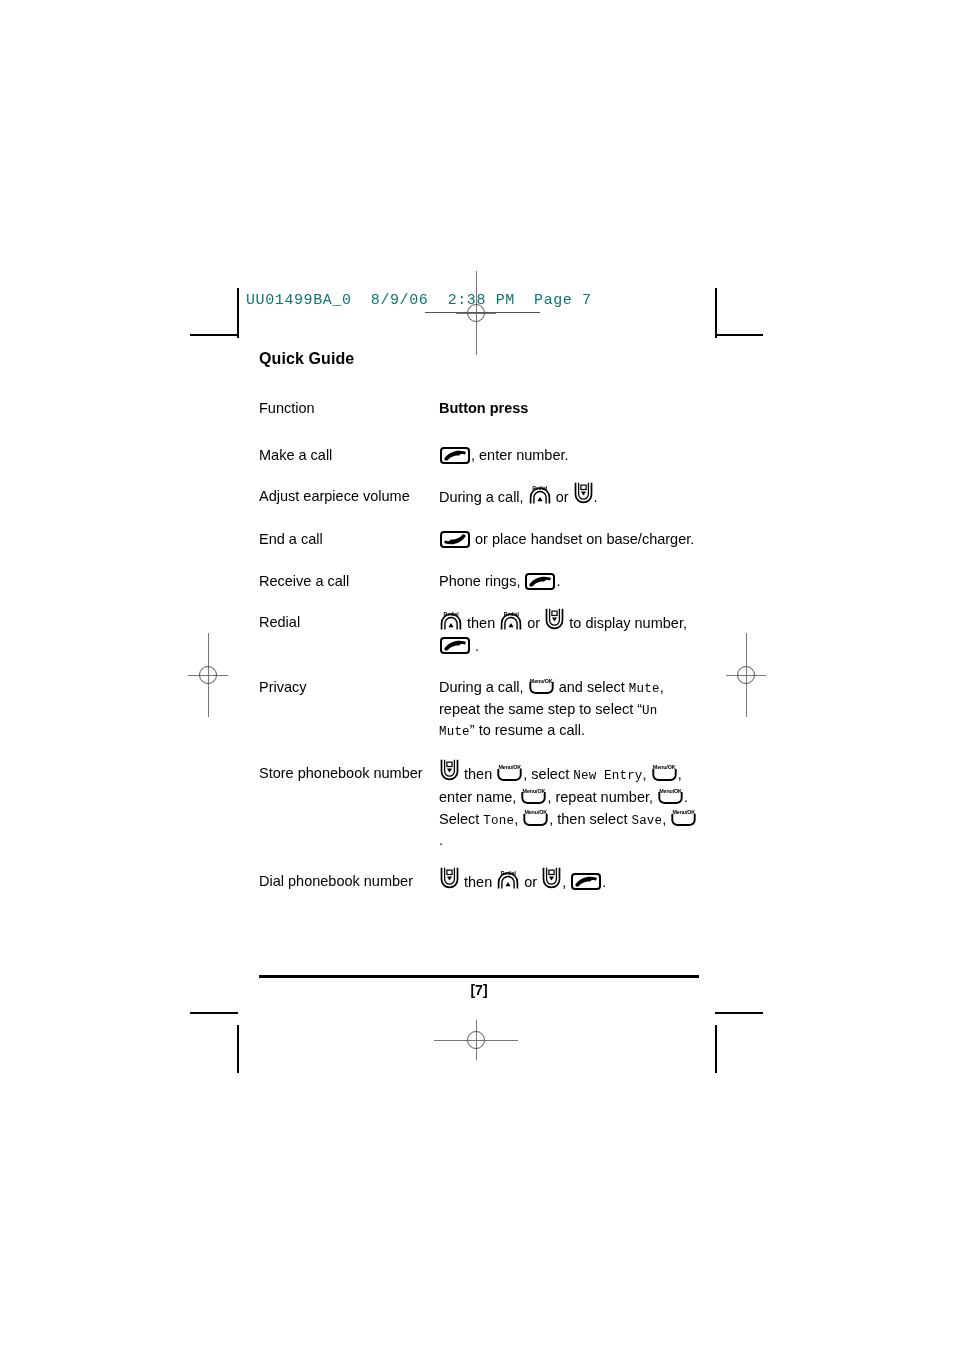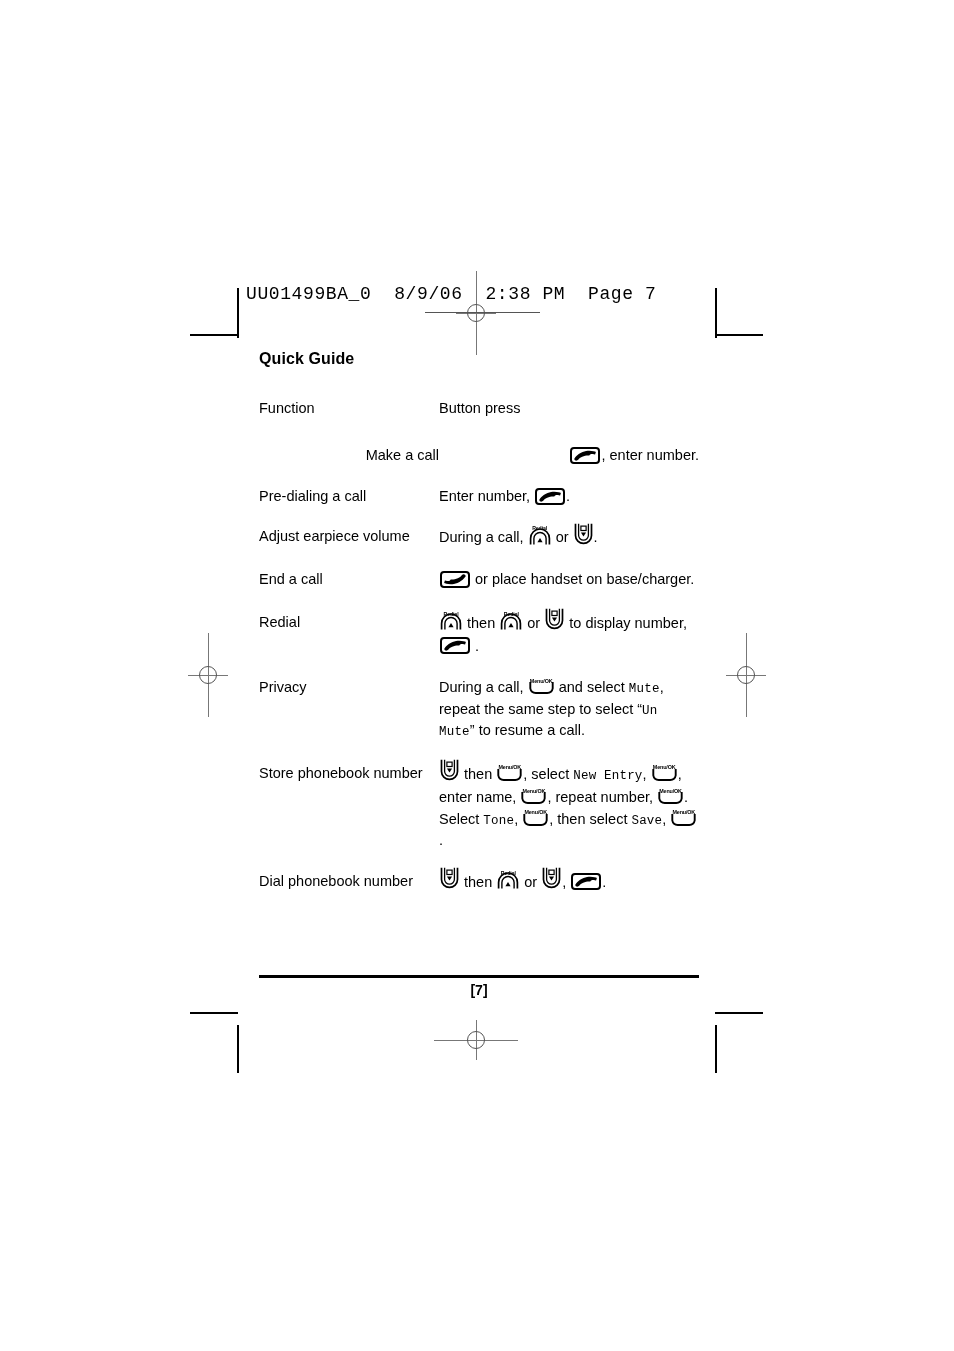--- a/index.html
+++ b/index.html
@@ -39,25 +39,25 @@
   .reg .reg-h {
     position: absolute; left: 0; top: 19.5px;
     width: 40px; height: 1px; background: #777;
   }
   .reg.long-v .reg-v { top: -22px; height: 84px; }
   .reg.long-h .reg-h { left: -22px; width: 84px; }
 
   
   .slug {
     position: absolute;
-    left: 246px; top: 284px;
+    left: 246px; top: 292px;
     font-family: "Liberation Mono", "DejaVu Sans Mono", monospace;
-    font-size: 18px;
+    font-size: 15px;
     letter-spacing: 0.6px;
-    color: #000000;
+    color: #0f766e;
     white-space: pre;
   }
   .slug-rule {
     position: absolute;
     left: 425px; top: 312px;
     width: 115px; height: 1px;
     background: #555;
   }
 
   
@@ -88,24 +88,24 @@
   td.col-fn {
     width: 180px;
     font-weight: normal;
     padding-right: 6px;
     white-space: nowrap;
   }
   td.col-bp {
     width: 260px;
   }
   tr.head td { padding-bottom: 26px; }
-  tr.head td.col-bp { font-weight: normal; }
-
-  
-  tr.r-make td      { padding-bottom: 19px; text-align: right; }
+  tr.head td.col-bp { font-weight: bold; }
+
+  
+  tr.r-make td      { padding-bottom: 19px; }
   tr.r-predial td   { padding-bottom: 19px; }
   tr.r-volume td    { padding-bottom: 19px; }
   tr.r-end td       { padding-bottom: 21px; margin-top: 44px; }
   tr.r-receive td   { padding-bottom: 19px; }
   tr.r-redial td    { padding-bottom: 20px; }
   tr.r-privacy td   { padding-bottom: 21px; }
   tr.r-store td     { padding-bottom: 19px; margin-top: 24px; }
   tr.r-dial td      { padding-bottom: 0; margin-left: 37px; }
 
   
@@ -260,30 +260,20 @@
     <tr class="r-make">
           <td class="col-fn">Make a call</td>
           <td class="col-bp"><span class="key key-talk"><span style="position: absolute; left: 0px; top: 0px; width: 100%; height: 100%; display: flex; align-items: center; justify-content: center;">
                 <svg width="26" height="13" viewBox="0 0 26 13" aria-hidden="true">
                   <g>
                     <path d="M2.2 9.9 C2.2 9.9 4.6 5.3 10.6 3.0 C16.6 0.7 22.6 2.3 23.9 3.0 L23.1 5.4 C23.1 5.4 20.2 4.6 19.0 5.0 C17.9 5.4 17.6 6.3 17.2 6.6 C15.2 6.4 12.6 6.7 10.2 7.8 C8.0 8.8 6.7 10.0 6.0 11.1 C5.4 11.4 4.5 11.9 3.6 11.5 C2.5 11.0 2.2 9.9 2.2 9.9 Z" fill="#000"></path>
                   </g>
                 </svg>
               </span></span><span>, enter number.</span></td>
         </tr>
-        <tr class="r-predial">
-          <td class="col-fn">Pre-dialing a call</td>
-          <td class="col-bp"><span>Enter number, </span><span class="key key-talk"><span style="position: absolute; left: 0px; top: 0px; width: 100%; height: 100%; display: flex; align-items: center; justify-content: center;">
-                <svg width="26" height="13" viewBox="0 0 26 13" aria-hidden="true">
-                  <g>
-                    <path d="M2.2 9.9 C2.2 9.9 4.6 5.3 10.6 3.0 C16.6 0.7 22.6 2.3 23.9 3.0 L23.1 5.4 C23.1 5.4 20.2 4.6 19.0 5.0 C17.9 5.4 17.6 6.3 17.2 6.6 C15.2 6.4 12.6 6.7 10.2 7.8 C8.0 8.8 6.7 10.0 6.0 11.1 C5.4 11.4 4.5 11.9 3.6 11.5 C2.5 11.0 2.2 9.9 2.2 9.9 Z" fill="#000"></path>
-                  </g>
-                </svg>
-              </span></span><span>.</span></td>
-        </tr>
         <tr class="r-volume">
           <td class="col-fn">Adjust earpiece volume</td>
           <td class="col-bp"><span>During a call, </span><span class="key key-up"><span class="klabel">Redial</span><span style="position: absolute; left: 0px; bottom: 0px;"><svg width="22" height="17" viewBox="0 0 22 17" aria-hidden="true">
                   <path d="M1.6 16.4 L1.6 10.4 A9.4 9.4 0 0 1 20.4 10.4 L20.4 16.4" fill="none" stroke="#000" stroke-width="1.7"></path>
                   <path d="M4.9 16.4 L4.9 10.6 A6.1 6.1 0 0 1 17.1 10.6 L17.1 16.4" fill="none" stroke="#000" stroke-width="1.4"></path>
                   <path d="M11 10.1 L13.6 14.3 L8.4 14.3 Z" fill="#000"></path>
                 </svg></span></span><span> or </span><span class="key key-down"><span style="position: absolute; left: 0px; bottom: 0px;"><svg width="19" height="22" viewBox="0 0 19 22" aria-hidden="true">
                   <path d="M1.5 0.8 L1.5 12.4 A8.0 8.0 0 0 0 17.5 12.4 L17.5 0.8" fill="none" stroke="#000" stroke-width="1.7"></path>
                   <path d="M4.6 0.8 L4.6 12.3 A4.9 4.9 0 0 0 14.4 12.3 L14.4 0.8" fill="none" stroke="#000" stroke-width="1.3"></path>
                   <rect x="6.9" y="3.1" width="5.2" height="4.4" fill="none" stroke="#000" stroke-width="1.2"></rect>
@@ -292,20 +282,30 @@
         </tr>
         <tr class="r-end">
           <td class="col-fn">End a call</td>
           <td class="col-bp"><span class="key key-end"><span style="position: absolute; left: 0px; top: 0px; width: 100%; height: 100%; display: flex; align-items: center; justify-content: center;">
                 <svg width="26" height="13" viewBox="0 0 26 13" aria-hidden="true">
                   <g transform="rotate(180 13 6.5)">
                     <path d="M2.2 9.9 C2.2 9.9 4.6 5.3 10.6 3.0 C16.6 0.7 22.6 2.3 23.9 3.0 L23.1 5.4 C23.1 5.4 20.2 4.6 19.0 5.0 C17.9 5.4 17.6 6.3 17.2 6.6 C15.2 6.4 12.6 6.7 10.2 7.8 C8.0 8.8 6.7 10.0 6.0 11.1 C5.4 11.4 4.5 11.9 3.6 11.5 C2.5 11.0 2.2 9.9 2.2 9.9 Z" fill="#000"></path>
                   </g>
                 </svg>
               </span></span><span> or place handset on base/charger.</span></td>
+        </tr>
+        <tr class="r-receive">
+          <td class="col-fn">Receive a call</td>
+          <td class="col-bp"><span>Phone rings, </span><span class="key key-talk"><span style="position: absolute; left: 0px; top: 0px; width: 100%; height: 100%; display: flex; align-items: center; justify-content: center;">
+                <svg width="26" height="13" viewBox="0 0 26 13" aria-hidden="true">
+                  <g>
+                    <path d="M2.2 9.9 C2.2 9.9 4.6 5.3 10.6 3.0 C16.6 0.7 22.6 2.3 23.9 3.0 L23.1 5.4 C23.1 5.4 20.2 4.6 19.0 5.0 C17.9 5.4 17.6 6.3 17.2 6.6 C15.2 6.4 12.6 6.7 10.2 7.8 C8.0 8.8 6.7 10.0 6.0 11.1 C5.4 11.4 4.5 11.9 3.6 11.5 C2.5 11.0 2.2 9.9 2.2 9.9 Z" fill="#000"></path>
+                  </g>
+                </svg>
+              </span></span><span>.</span></td>
         </tr>
         <tr class="r-redial">
           <td class="col-fn">Redial</td>
           <td class="col-bp"><span class="key key-up"><span class="klabel">Redial</span><span style="position: absolute; left: 0px; bottom: 0px;"><svg width="22" height="17" viewBox="0 0 22 17" aria-hidden="true">
                   <path d="M1.6 16.4 L1.6 10.4 A9.4 9.4 0 0 1 20.4 10.4 L20.4 16.4" fill="none" stroke="#000" stroke-width="1.7"></path>
                   <path d="M4.9 16.4 L4.9 10.6 A6.1 6.1 0 0 1 17.1 10.6 L17.1 16.4" fill="none" stroke="#000" stroke-width="1.4"></path>
                   <path d="M11 10.1 L13.6 14.3 L8.4 14.3 Z" fill="#000"></path>
                 </svg></span></span><span> then </span><span class="key key-up"><span class="klabel">Redial</span><span style="position: absolute; left: 0px; bottom: 0px;"><svg width="22" height="17" viewBox="0 0 22 17" aria-hidden="true">
                   <path d="M1.6 16.4 L1.6 10.4 A9.4 9.4 0 0 1 20.4 10.4 L20.4 16.4" fill="none" stroke="#000" stroke-width="1.7"></path>
                   <path d="M4.9 16.4 L4.9 10.6 A6.1 6.1 0 0 1 17.1 10.6 L17.1 16.4" fill="none" stroke="#000" stroke-width="1.4"></path>

